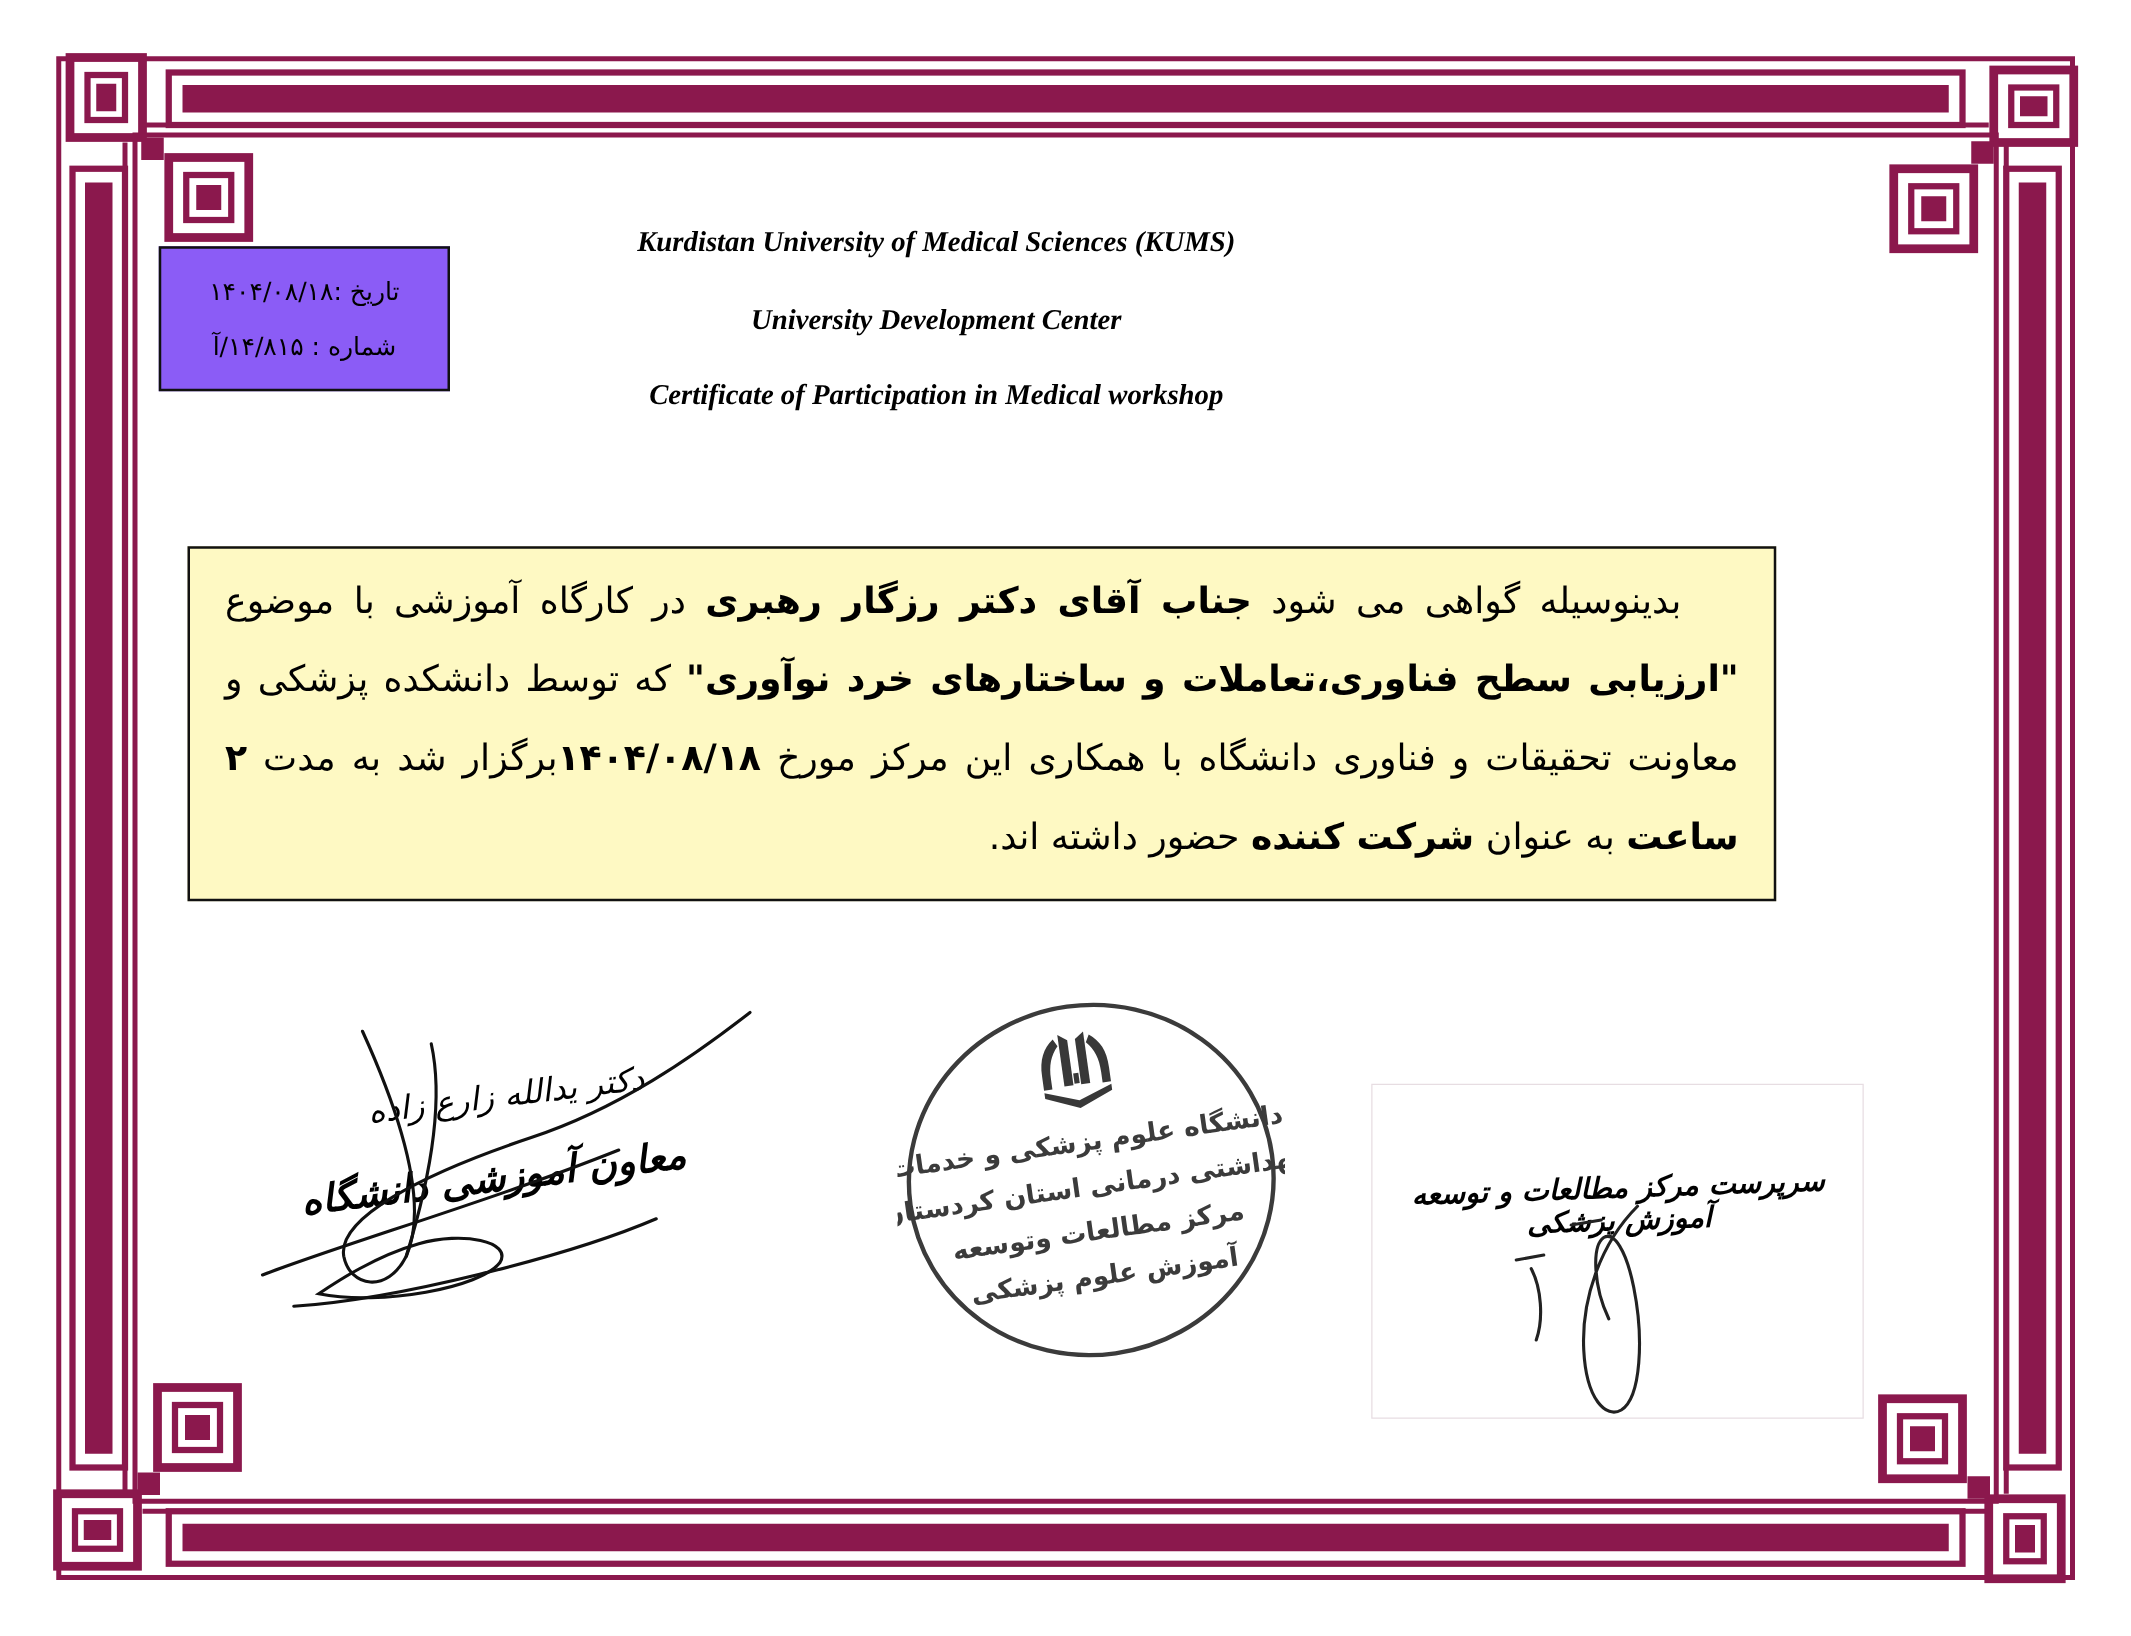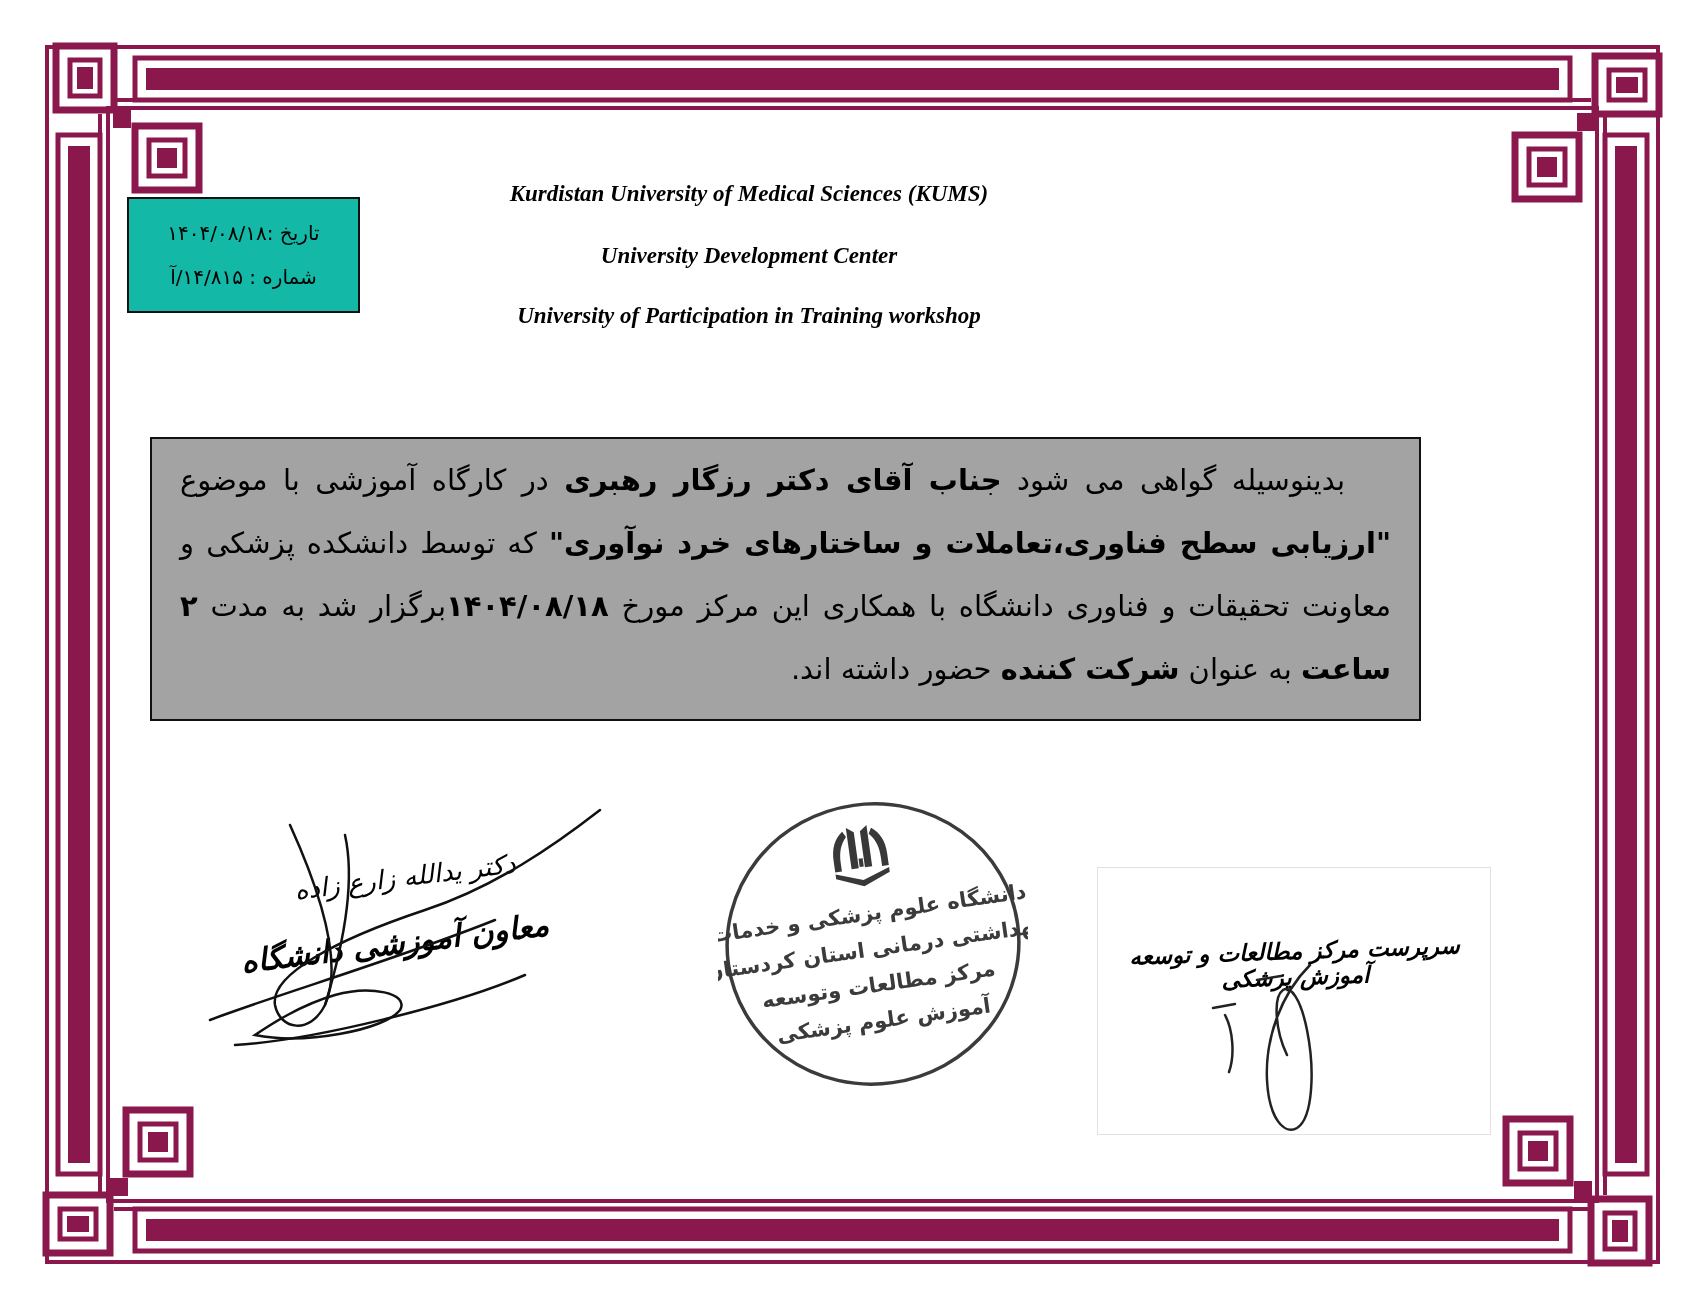--- a/index.html
+++ b/index.html
@@ -7,36 +7,36 @@
     position:relative;width:1705px;height:1309px;background:#ffffff;overflow:hidden;
     font-family:"DejaVu Sans",sans-serif;color:#000;
   }
   .abs{position:absolute;}
   
   #frame-svg{position:absolute;left:0;top:0;width:1705px;height:1309px;}
   
   .date-box{
     left:127px;top:197px;width:229px;height:112px;border:2px solid #111;
     display:flex;flex-direction:column;justify-content:center;align-items:center;
-    direction:rtl;font-size:20px;line-height:44px;background:#14b8a6;
+    direction:rtl;font-size:20px;line-height:44px;background:#8b5cf6;
   }
   
   .heads{left:150px;top:0;width:1198px;text-align:center;
     font-family:"Liberation Serif","DejaVu Serif",serif;font-weight:bold;font-style:italic;}
   .head-line{position:absolute;left:0;width:100%;font-size:23px;white-space:nowrap;}
   .h1{top:181px;}
   .h2{top:243px;}
   .h3{top:303px;}
   
   .logo-wrap{left:1165px;top:182px;width:280px;height:170px;text-align:center;}
   .logo-caption{position:absolute;left:-10px;top:118px;width:300px;font-size:19px;
     font-weight:bold;direction:rtl;white-space:nowrap;transform:scale(.95,1);}
   
   .body-box{
-    left:150px;top:437px;width:1271px;height:284px;border:2px solid #111;background:#a3a3a3;
+    left:150px;top:437px;width:1271px;height:284px;border:2px solid #111;background:#fef9c3;
     box-sizing:border-box;padding:10px 28px 0 28px;
     direction:rtl;text-align:justify;font-size:29px;line-height:63px;
   }
   .body-box .txt{text-indent:46px;display:block;}
   .body-box .b{font-weight:bold;}
   
   .sig-left-name{left:235px;top:862px;width:340px;text-align:center;font-size:26px;
     direction:rtl;transform:rotate(-7deg);font-style:italic;}
   .sig-left-title{left:225px;top:925px;width:340px;text-align:center;font-size:31px;
     direction:rtl;transform:rotate(-7deg);font-style:italic;font-weight:bold;letter-spacing:6px;}
@@ -100,21 +100,21 @@
   </svg>
 
   <div class="abs date-box">
     <div>تاریخ :۱۴۰۴/۰۸/۱۸</div>
     <div>شماره : ۱۴/۸۱۵/آ</div>
   </div>
 
   <div class="abs heads">
     <div class="head-line h1">Kurdistan University of Medical Sciences (KUMS)</div>
     <div class="head-line h2">University Development Center</div>
-    <div class="head-line h3">University of Participation in Training workshop</div>
+    <div class="head-line h3">Certificate of Participation in Medical workshop</div>
   </div>
 
 
   <div class="abs body-box">
     <span class="txt"><span>بدینوسیله گواهی می شود </span><span class="b">جناب آقای دکتر رزگار رهبری</span><span> در کارگاه آموزشی با موضوع </span><span class="b">"ارزیابی سطح فناوری،تعاملات و ساختارهای خرد نوآوری"</span><span>  که توسط دانشکده پزشکی و معاونت تحقیقات و فناوری دانشگاه با همکاری این  مرکز مورخ </span><span class="b">۱۴۰۴/۰۸/۱۸</span><span>برگزار شد به مدت </span><span class="b">۲ ساعت</span><span> به عنوان </span><span class="b">شرکت کننده</span><span> حضور داشته اند.</span></span>
   </div>
 
   <div class="abs sig-left-name">دکتر یدالله زارع زاده</div>
   <div class="abs sig-left-title">معاون آموزشی دانشگاه</div>
   <svg class="abs" style="left:195px;top:790px;" width="430" height="270" viewBox="0 0 430 270">

